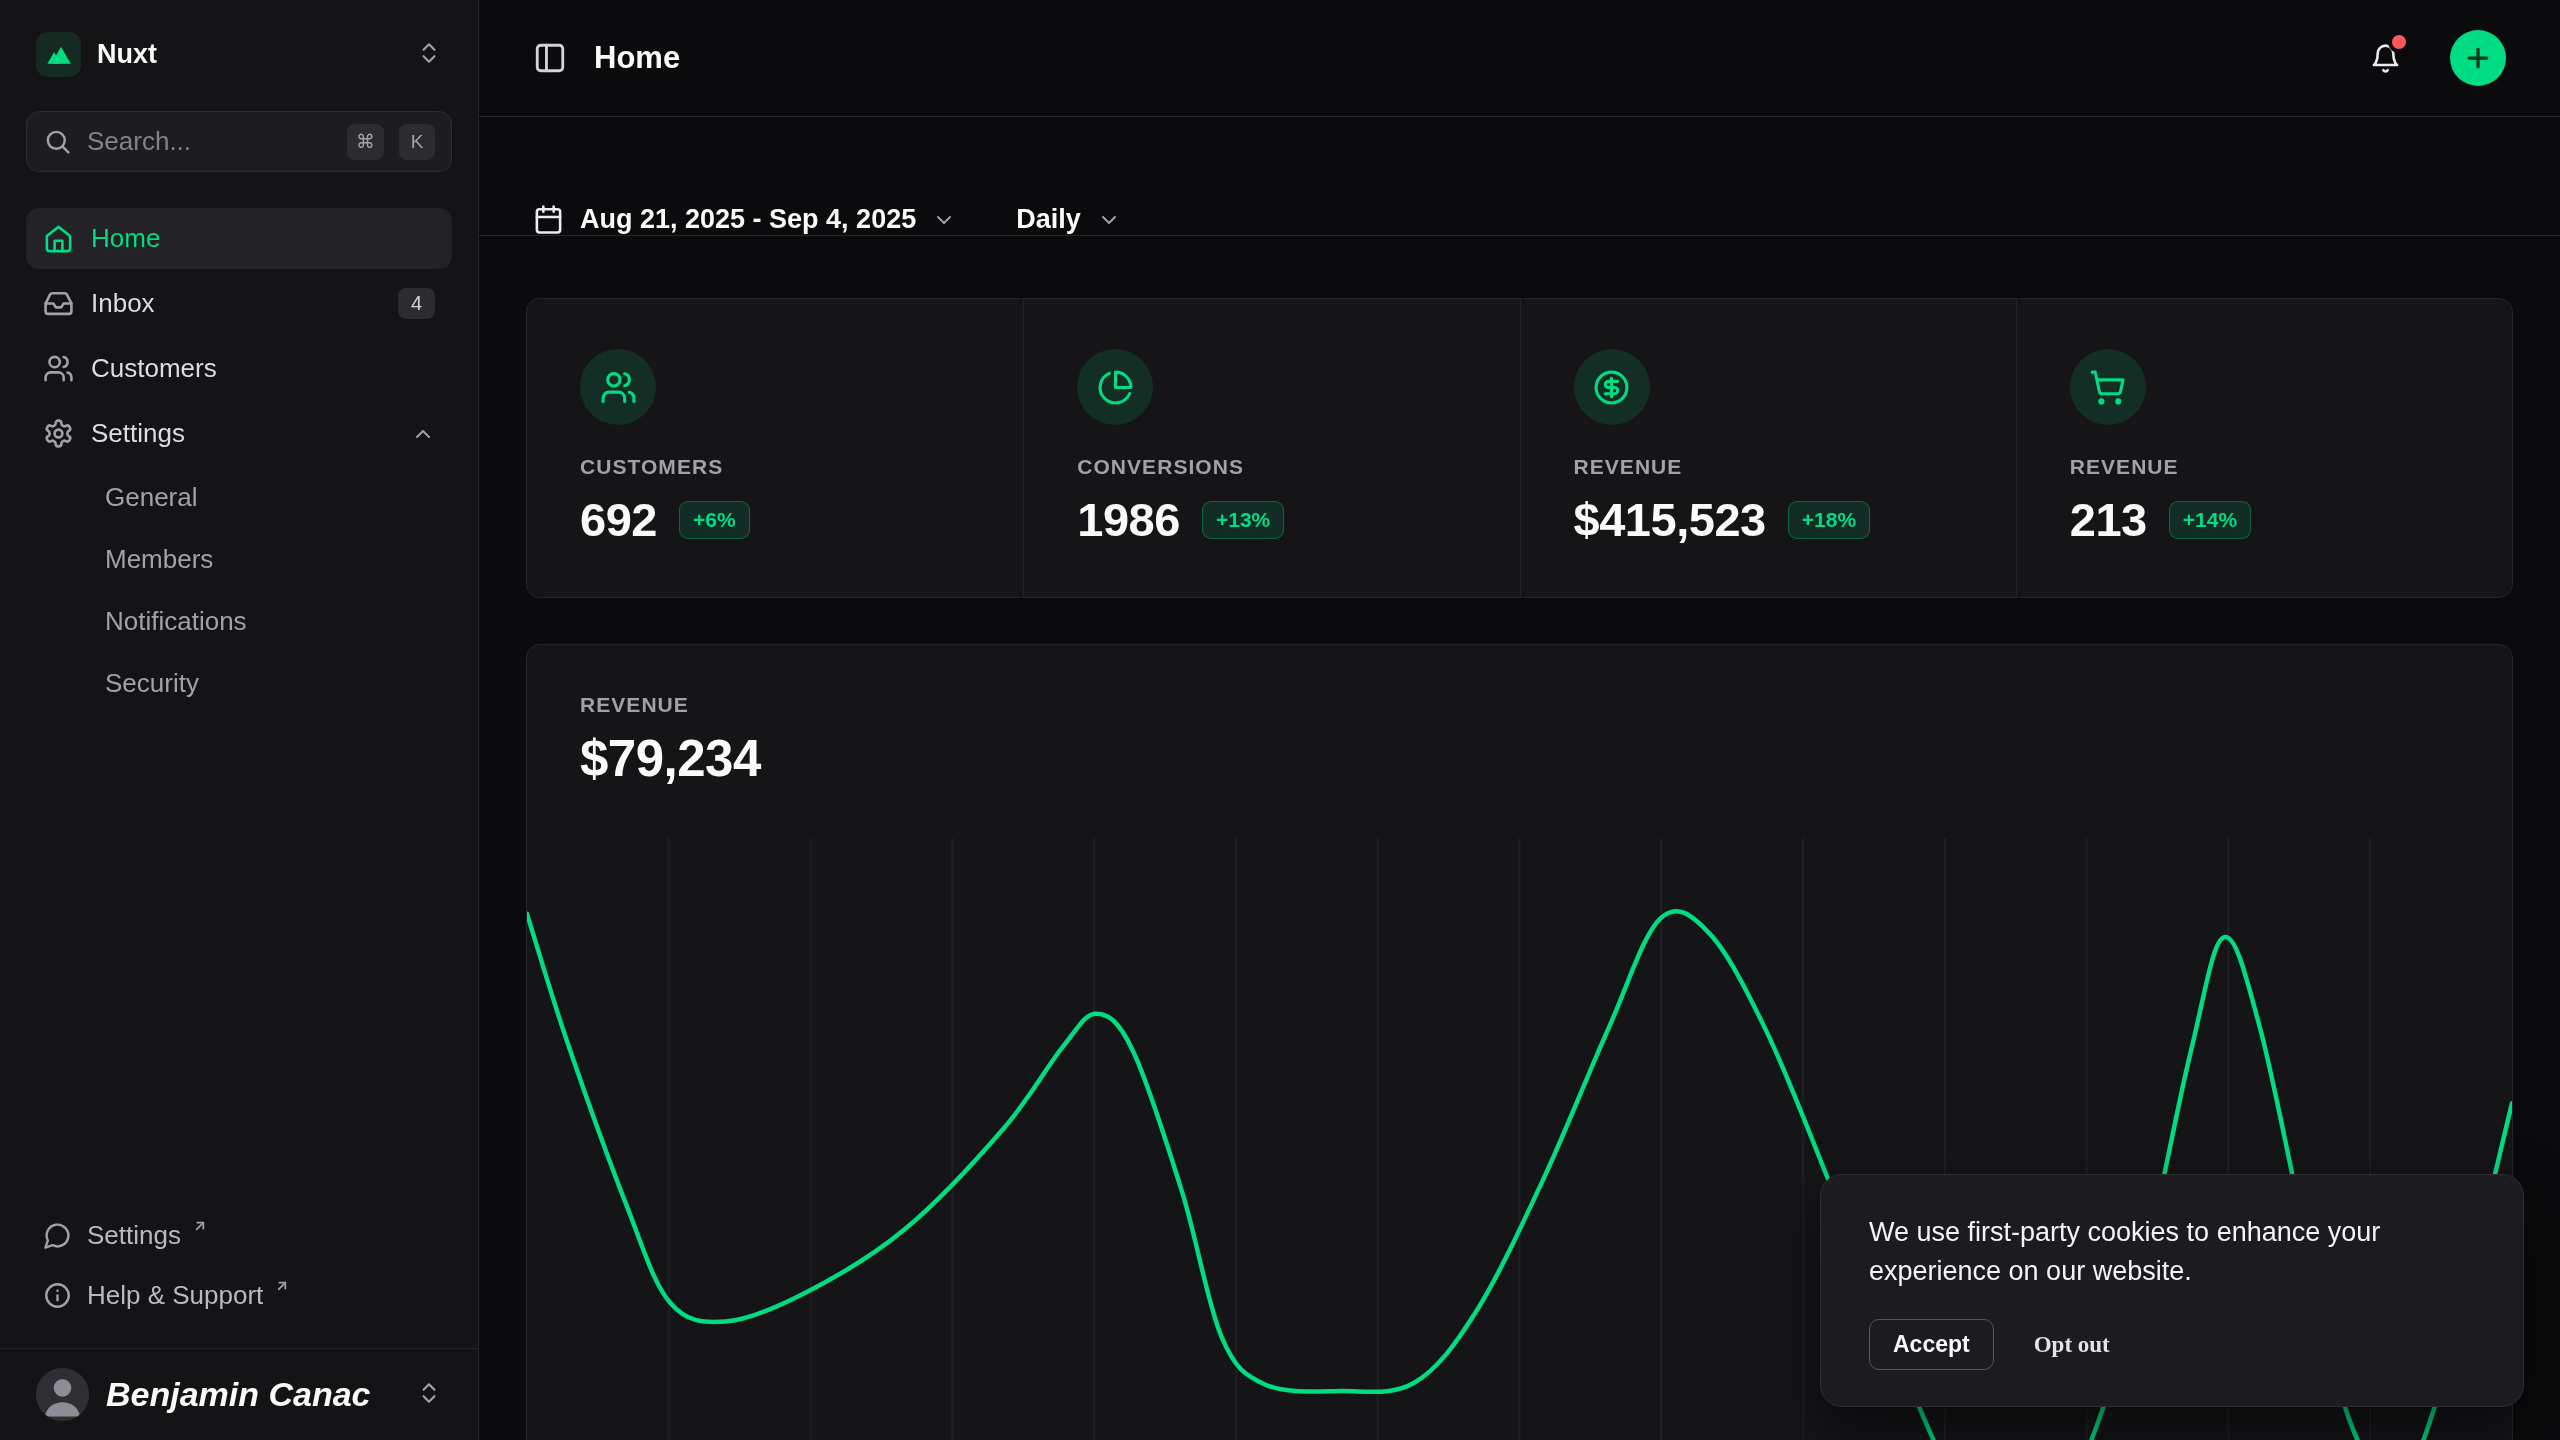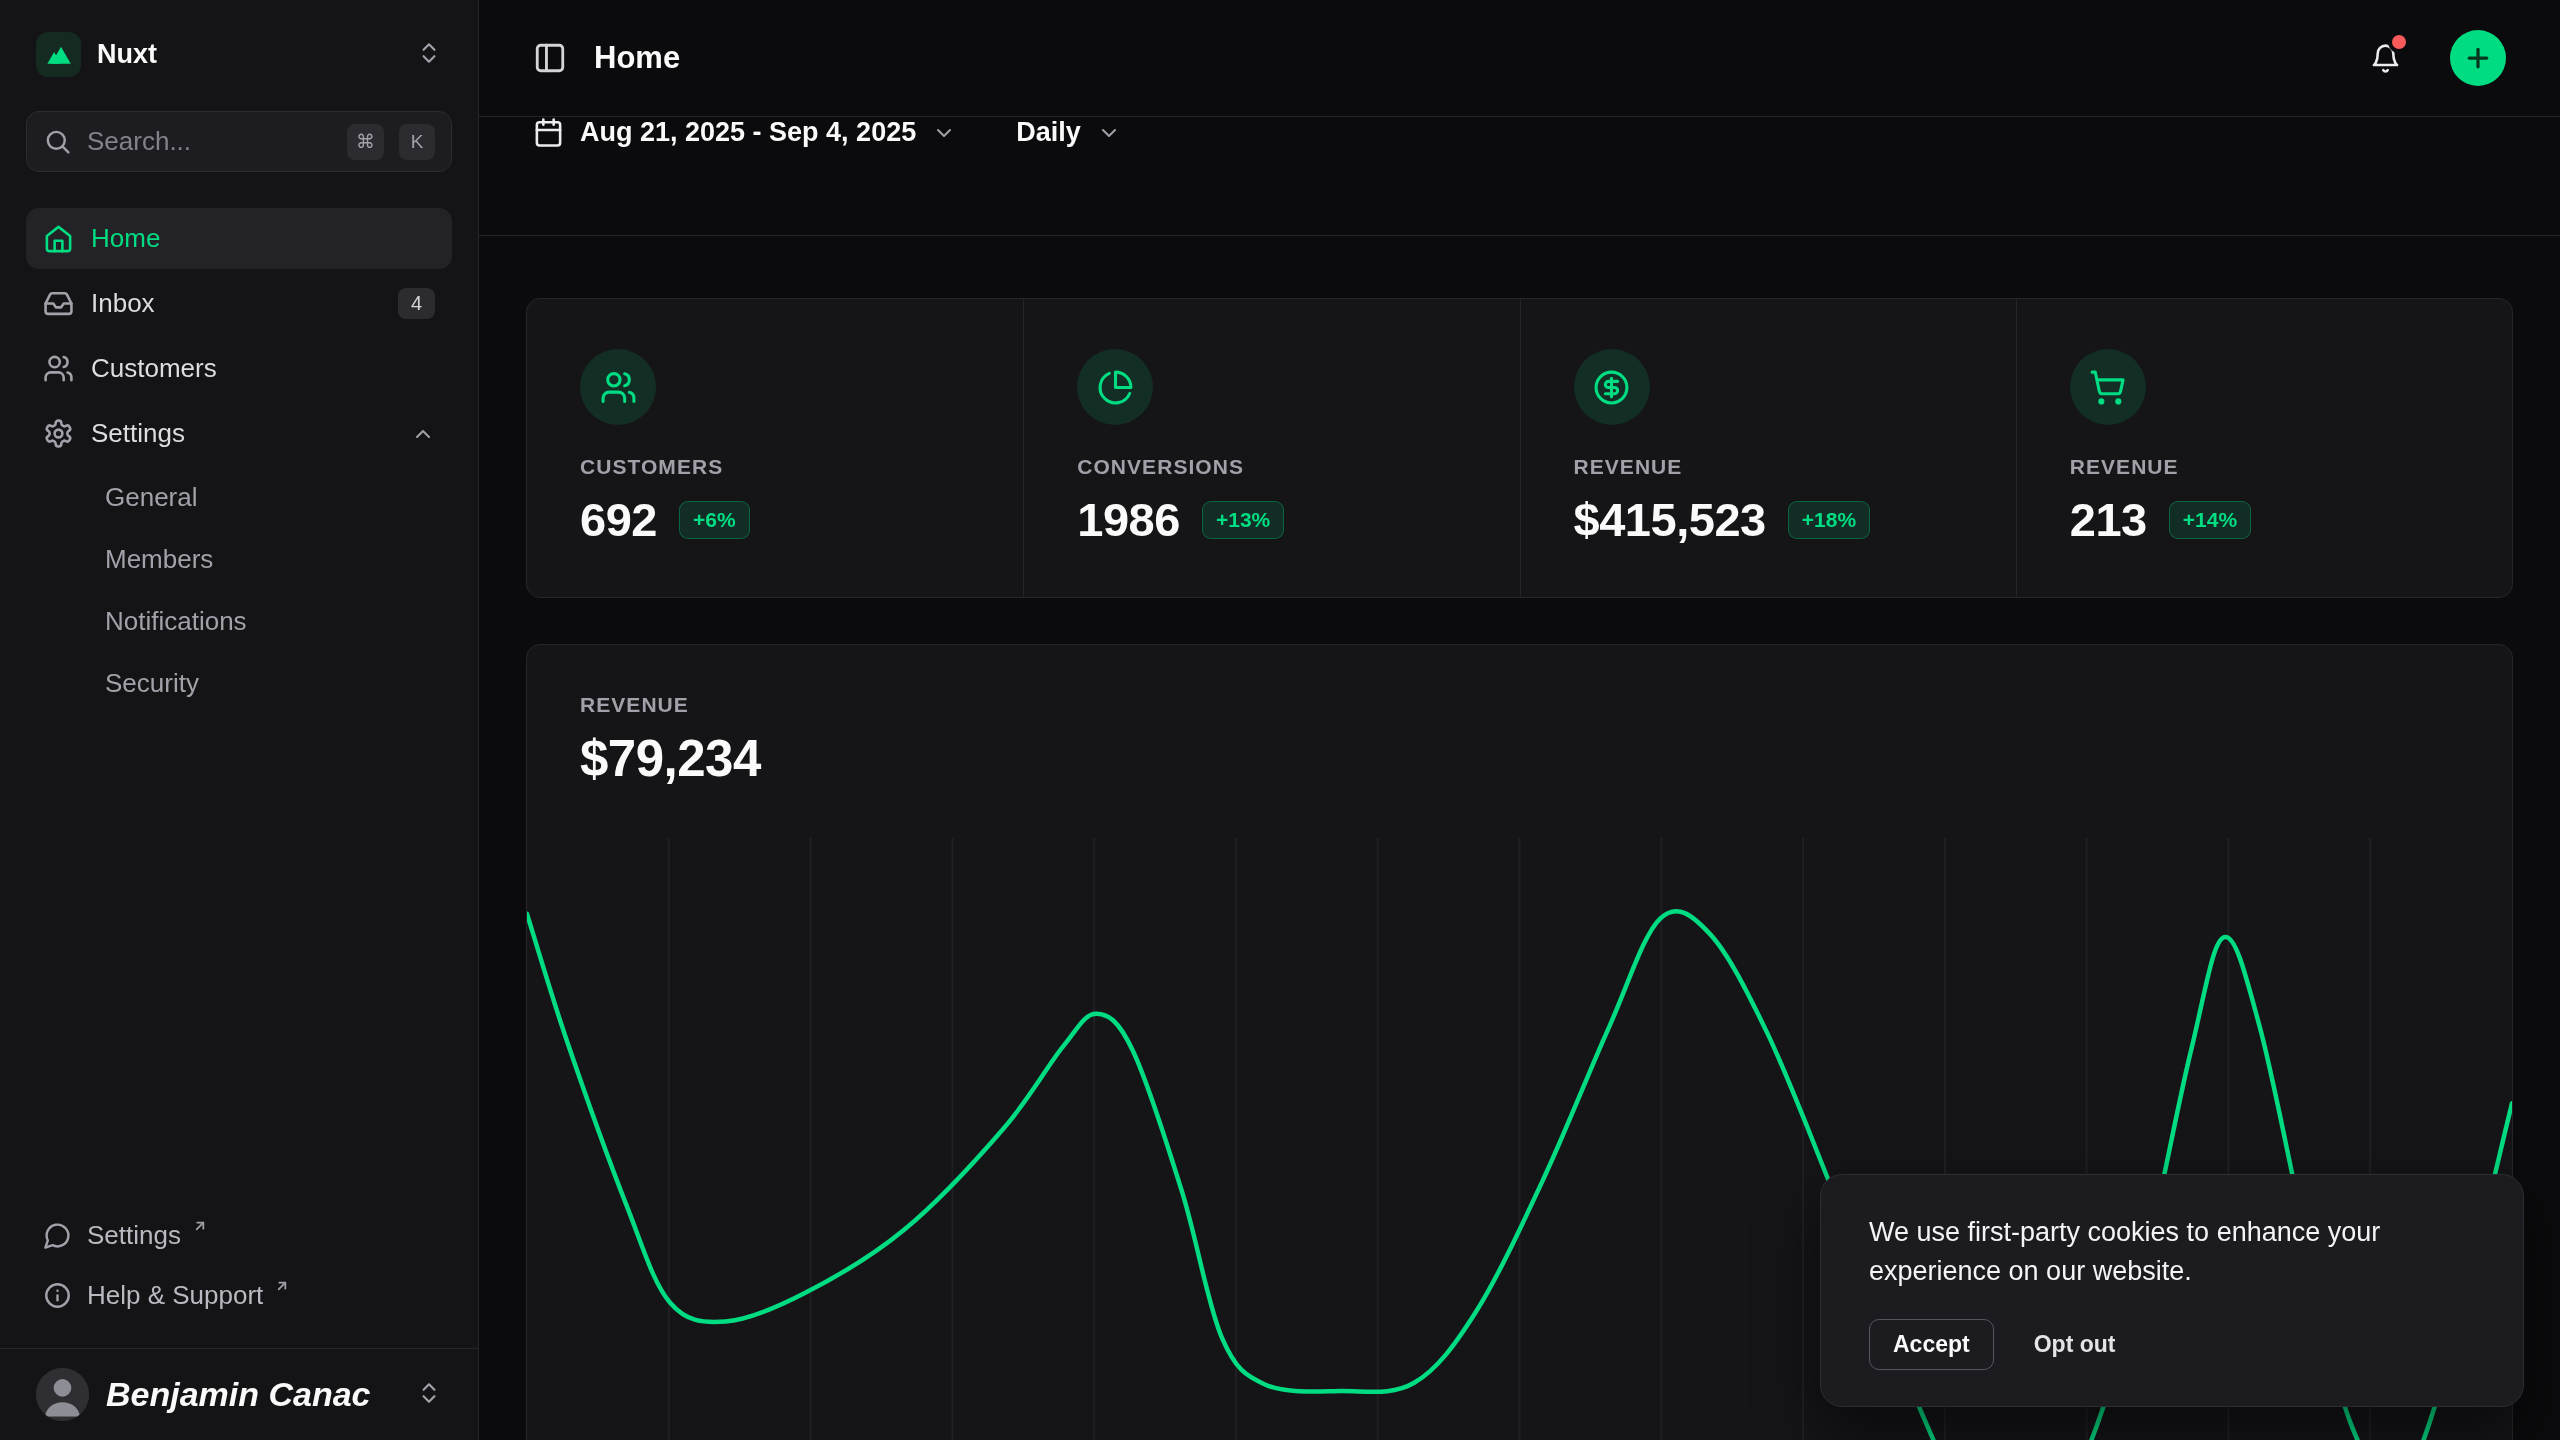--- a/index.html
+++ b/index.html
@@ -94,21 +94,21 @@
   .spacer{flex:1;}
   .bell-btn{position:relative;width:48px;height:48px;display:flex;align-items:center;justify-content:center;color:#ececf0;cursor:pointer;}
   .bell-btn svg{width:31px;height:31px;}
   .bell-dot{position:absolute;top:1px;right:3px;width:14px;height:14px;border-radius:50%;background:#fb5a5a;box-shadow:0 0 0 4px var(--bg);}
   .add-btn{width:56px;height:56px;border-radius:50%;background:var(--accent);color:#06371f;
     display:flex;align-items:center;justify-content:center;cursor:pointer;margin-left:14px;}
   .add-btn svg{width:30px;height:30px;}
 
   .toolbar{
     height:119px;min-height:119px;border-bottom:1px solid var(--border);
-    display:flex;align-items:flex-start;gap:60px;padding:0 54px;
+    display:flex;align-items:flex-end;gap:60px;padding:0 54px;
   }
   .tool-btn{display:flex;align-items:center;gap:16px;font-size:27px;font-weight:600;color:var(--text);cursor:pointer;}
   .tool-btn .tico{display:flex;color:#ececf0;}
   .tool-btn .tico svg{width:31px;height:31px;}
   .chev{display:flex;color:var(--muted);}
   .chev svg{width:24px;height:24px;}
 
   .content{flex:1;padding:62px 47px 0;overflow:hidden;}
 
   .stats{
@@ -139,21 +139,21 @@
   
   .cookie{
     position:fixed;right:36px;bottom:33px;width:704px;z-index:20;
     background:#1c1c20;border:1px solid #2d2d32;border-radius:22px;
     padding:38px 48px 36px;box-shadow:0 26px 60px rgba(0,0,0,.5);
   }
   .cookie-msg{font-size:27px;line-height:1.45;color:#f4f4f5;}
   .cookie-actions{display:flex;align-items:center;gap:36px;margin-top:28px;}
   .accept-btn{font-family:inherit;font-size:23px;font-weight:600;color:var(--text);
     background:transparent;border:1px solid #55555d;border-radius:10px;padding:11px 23px;cursor:pointer;}
-  .optout-btn{font-family:Liberation Sans, sans-serif;font-size:23px;font-weight:600;color:#e4e4e7;
+  .optout-btn{font-family:Liberation Serif, serif;font-size:23px;font-weight:600;color:#e4e4e7;
     background:transparent;border:0;cursor:pointer;padding:11px 4px;}
 </style>
 </head>
 <body>
 
 <div class="app">
 
   <aside class="sidebar">
 
     <div class="ws-row">

